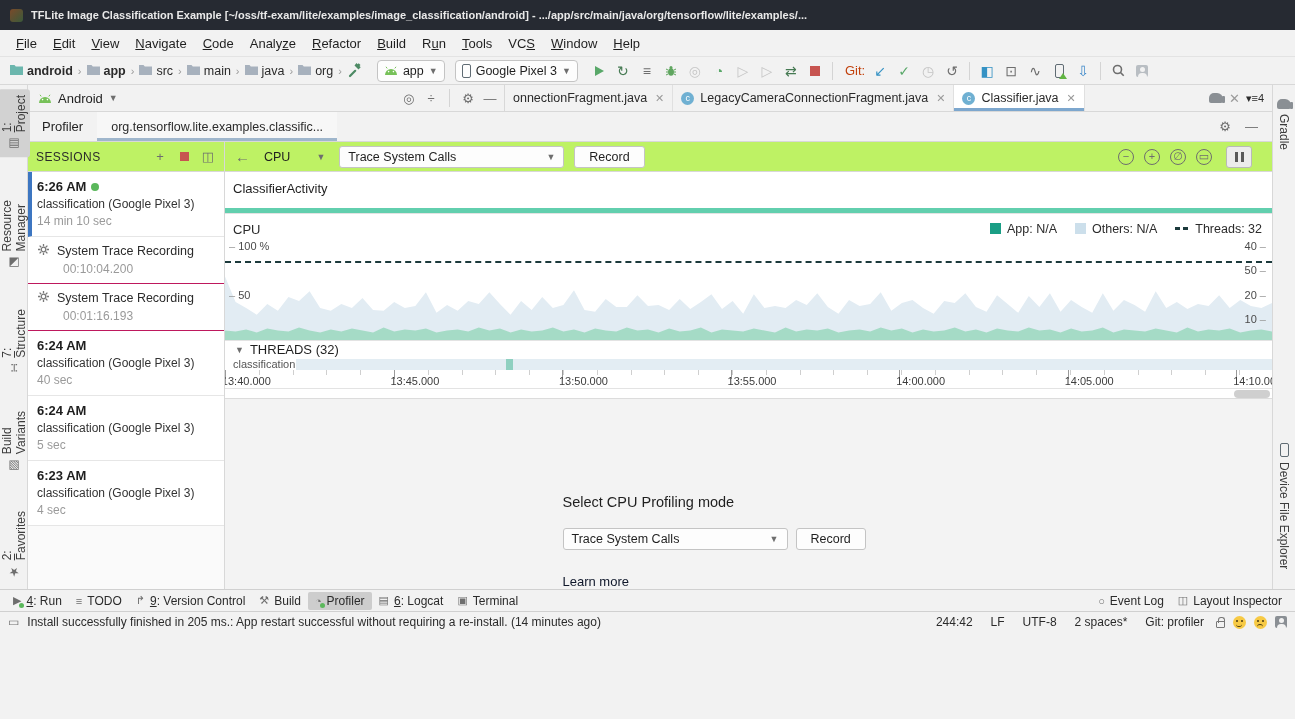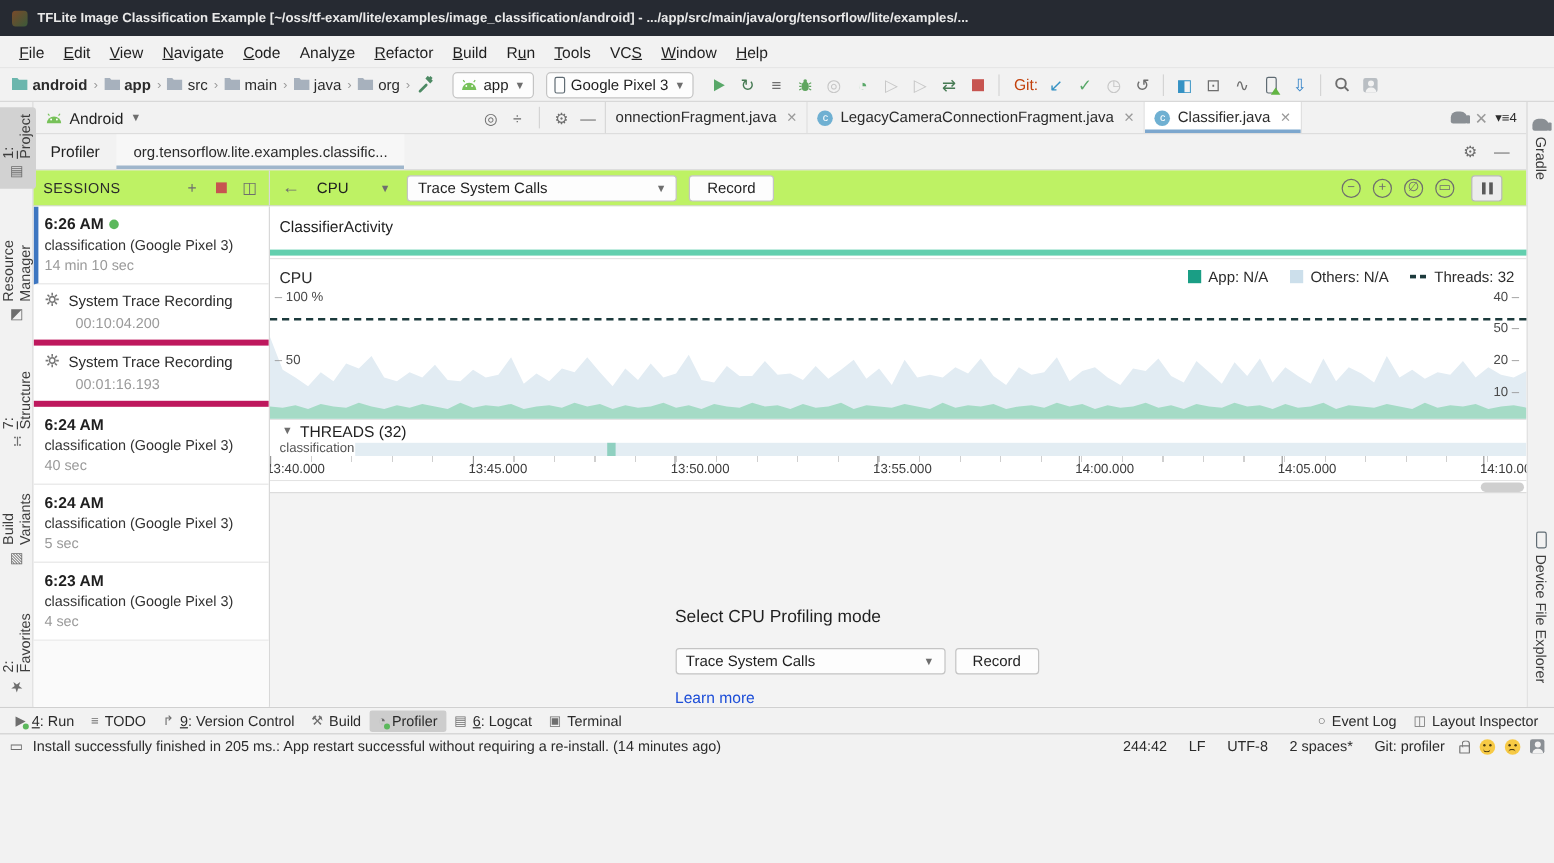--- a/index.html
+++ b/index.html
@@ -79,21 +79,21 @@
 
   
   .pbody { flex:1; display:flex; min-height:0; }
   .sessions { width:197px; background:#fff; border-right:1px solid #d8d8d8; display:flex; flex-direction:column; overflow:hidden; }
   .sess-item { padding:7px 8px 8px 9px; border-bottom:1px solid #e6e6e6; }
   .sess-item.sel { border-left:4px solid #3d76c1; padding-left:5px; }
   .sess-time { font-weight:bold; font-size:13px; display:flex; align-items:center; gap:5px; }
   .live-dot { width:8px; height:8px; border-radius:50%; background:#5bb85c; display:inline-block; }
   .sess-name { font-size:12px; color:#333; margin-top:3px; }
   .sess-dur { font-size:12px; color:#9a9a9a; margin-top:3px; }
-  .sess-child { padding:6px 8px 7px 9px; border-bottom:5px solid #be185d; }
+  .sess-child { padding:6px 8px 7px 9px; border-bottom:1px solid #be185d; }
   .sess-child .lbl { display:flex; align-items:center; gap:7px; font-size:12.5px; color:#2b2b2b; }
   .sess-child .dur { font-size:12px; color:#9a9a9a; margin:3px 0 0 26px; }
   .sess-fill { flex:1; background:#fafafa; }
 
   
   .pmain { flex:1; display:flex; flex-direction:column; min-width:0; background:#fff; position:relative; }
   .act-row { height:46px; position:relative; border-bottom:1px solid #e3e3e3; }
   .act-name { position:absolute; left:8px; top:24px; transform:translateY(-100%); font-size:13px; }
   .act-bar { position:absolute; left:0; right:0; top:36px; height:5px; background:#62cfae; }
   .cpu-sec { height:140px; position:relative; }
@@ -124,21 +124,21 @@
   .tl-lab { position:absolute; top:5px; font-size:11px; color:#3c3c3c; white-space:nowrap; }
   .hscroll { height:10px; position:relative; background:#fff; }
   .hscroll .thumb { position:absolute; right:2px; top:1px; width:36px; height:8px; background:#cfcfcf; border-radius:4px; }
 
   
   .mode-panel { flex:1; background:#f3f3f3; border-top:1px solid #dcdcdc; display:flex; justify-content:center; }
   .mode-inner { margin-top:95px; width:372px; }
   .mode-title { font-size:14.5px; color:#1f1f1f; }
   .mode-ctrls { display:flex; align-items:center; gap:8px; margin-top:18px; }
   .mode-desc { font-size:13px; color:#2b2b2b; margin-top:20px; white-space:nowrap; }
-  .mode-link { font-size:13px; color:#1d4ed8; margin-top:12px; cursor:pointer; }
+  .mode-link { font-size:13px; color:#0f172a; margin-top:24px; cursor:pointer; }
 
   
   .toolwins { height:22px; background:#f2f2f2; border-top:1px solid #d0d0d0; display:flex; align-items:center; padding:0 6px; font-size:12px; color:#2b2b2b; }
   .tw { display:flex; align-items:center; gap:5px; padding:2px 7px; border-radius:2px; cursor:default; white-space:nowrap; }
   .tw.sel { background:#cdcdcd; }
   .tw .ico { font-size:11px; color:#6e6e6e; position:relative; }
   .tw .ico .gdot { position:absolute; width:5px; height:5px; border-radius:50%; background:#5bb85c; right:-3px; bottom:-1px; }
   .tw u { text-decoration:underline; }
   .toolwins .spacer { flex:1; }
 

